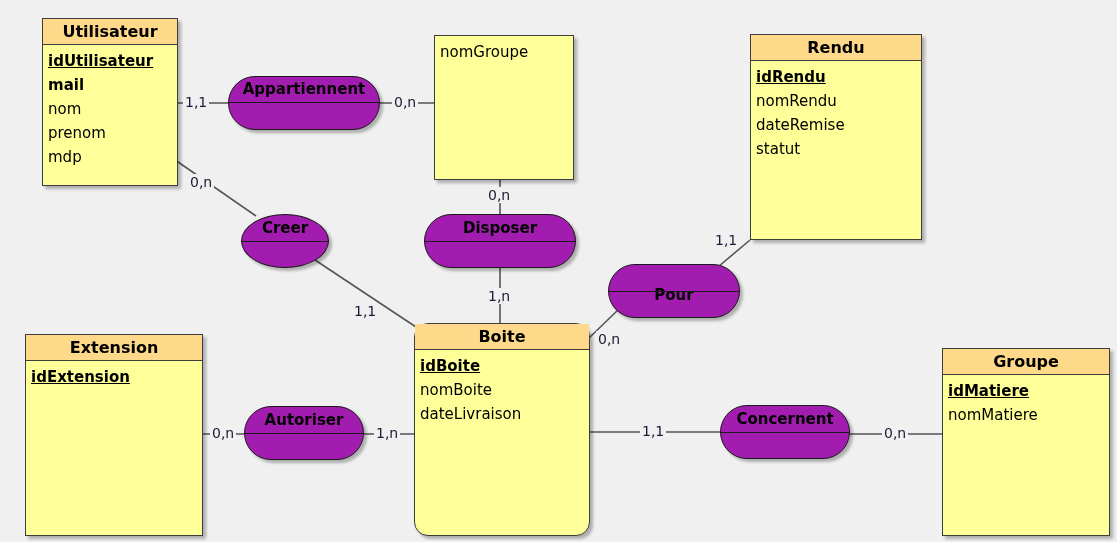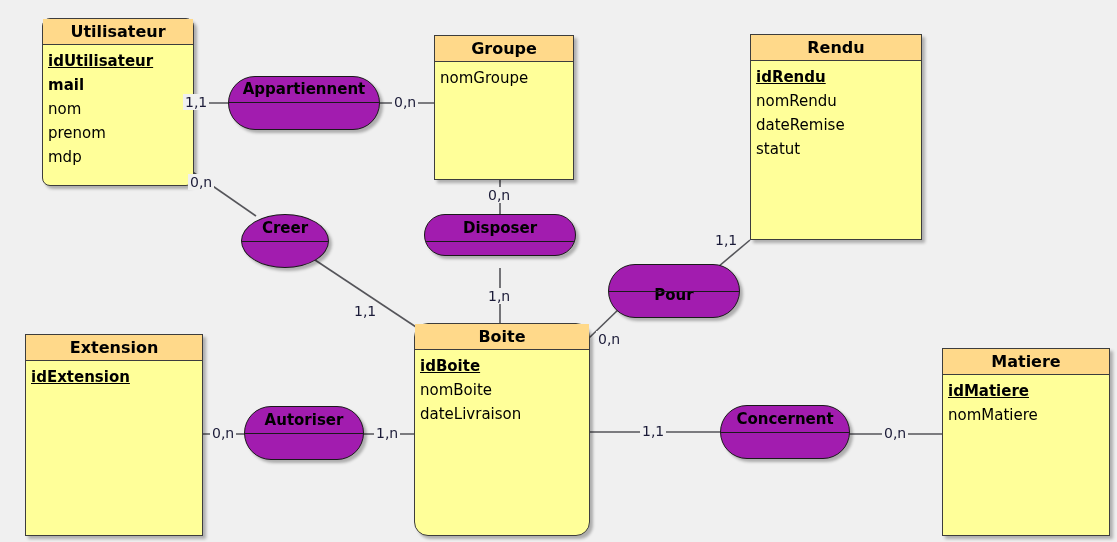--- a/index.html
+++ b/index.html
@@ -102,33 +102,32 @@
       <line x1="620" y1="308" x2="589" y2="338"></line>
 
       <line x1="203" y1="434" x2="248" y2="434"></line>
       <line x1="362" y1="434" x2="414" y2="434"></line>
 
       <line x1="589" y1="432" x2="722" y2="432"></line>
       <line x1="848" y1="434" x2="942" y2="434"></line>
     </g>
   </svg>
 
-  <div class="entity" style="left:42px;top:18px;width:152px;height:168px;border-radius:8px;">
+  <div class="entity" style="left:42px;top:18px;width:136px;height:168px;">
     <div class="ehead">Utilisateur</div>
     <div class="ebody">
       <div class="attr pk">idUtilisateur</div>
       <div class="attr bold">mail</div>
       <div class="attr">nom</div>
       <div class="attr">prenom</div>
       <div class="attr">mdp</div>
     </div>
   </div>
 
   <div class="entity" style="left:434px;top:35px;width:140px;height:145px;">
-    <div class="ehead">Groupe</div>
     <div class="ebody">
       <div class="attr">nomGroupe</div>
     </div>
   </div>
 
   <div class="entity" style="left:750px;top:34px;width:172px;height:206px;">
     <div class="ehead">Rendu</div>
     <div class="ebody">
       <div class="attr pk">idRendu</div>
       <div class="attr">nomRendu</div>
@@ -147,38 +146,38 @@
   <div class="entity" style="left:414px;top:323px;width:176px;height:213px;border-radius:14px;">
     <div class="ehead">Boite</div>
     <div class="ebody">
       <div class="attr pk">idBoite</div>
       <div class="attr">nomBoite</div>
       <div class="attr">dateLivraison</div>
     </div>
   </div>
 
   <div class="entity" style="left:942px;top:348px;width:168px;height:188px;">
-    <div class="ehead">Matiere</div>
+    <div class="ehead">Groupe</div>
     <div class="ebody">
       <div class="attr pk">idMatiere</div>
       <div class="attr">nomMatiere</div>
     </div>
   </div>
 
   <div class="rel" style="left:228px;top:76px;width:152px;height:54px;border-radius:27px;">
     <div class="rname" style="top:3px;">Appartiennent</div>
     <div class="rdiv" style="top:25px;"></div>
   </div>
 
   <div class="rel" style="left:241px;top:214px;width:88px;height:54px;border-radius:44px/27px;">
     <div class="rname" style="top:4px;">Creer</div>
     <div class="rdiv" style="top:26px;"></div>
   </div>
 
-  <div class="rel" style="left:424px;top:214px;width:152px;height:42px;border-radius:27px;">
+  <div class="rel" style="left:424px;top:214px;width:152px;height:54px;border-radius:27px;">
     <div class="rname" style="top:4px;">Disposer</div>
     <div class="rdiv" style="top:26px;"></div>
   </div>
 
   <div class="rel" style="left:608px;top:264px;width:132px;height:54px;border-radius:27px;">
     <div class="rname" style="top:21px;">Pour</div>
     <div class="rdiv" style="top:26px;"></div>
   </div>
 
   <div class="rel" style="left:244px;top:406px;width:120px;height:54px;border-radius:27px;">

